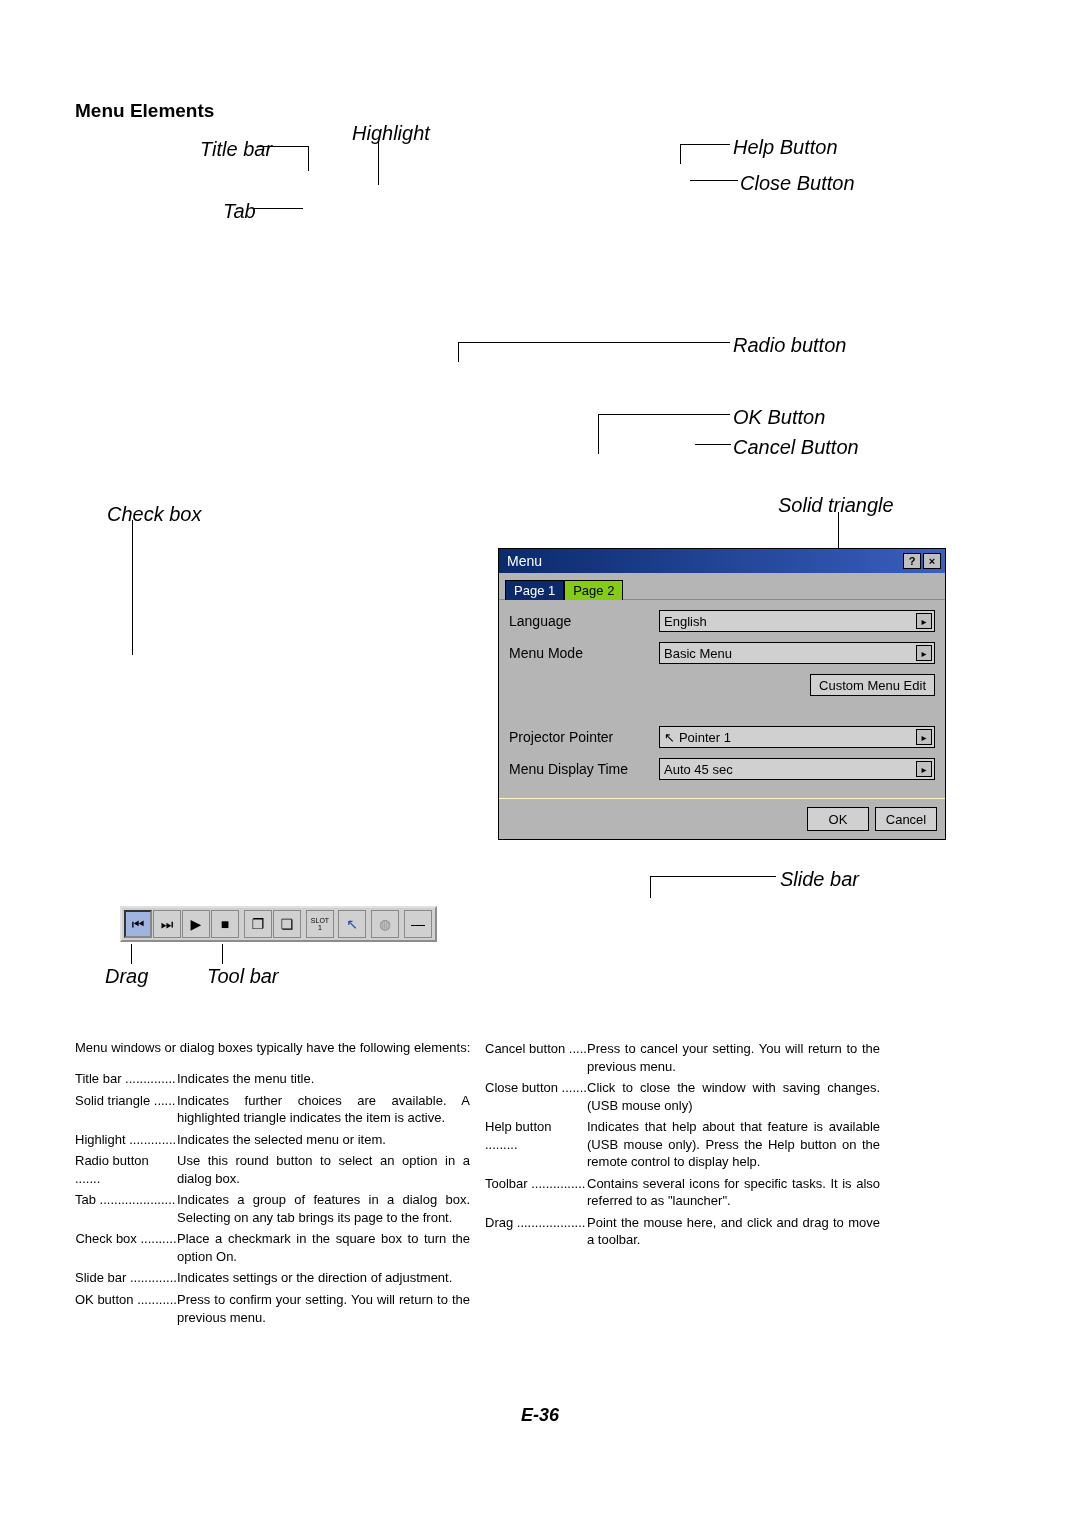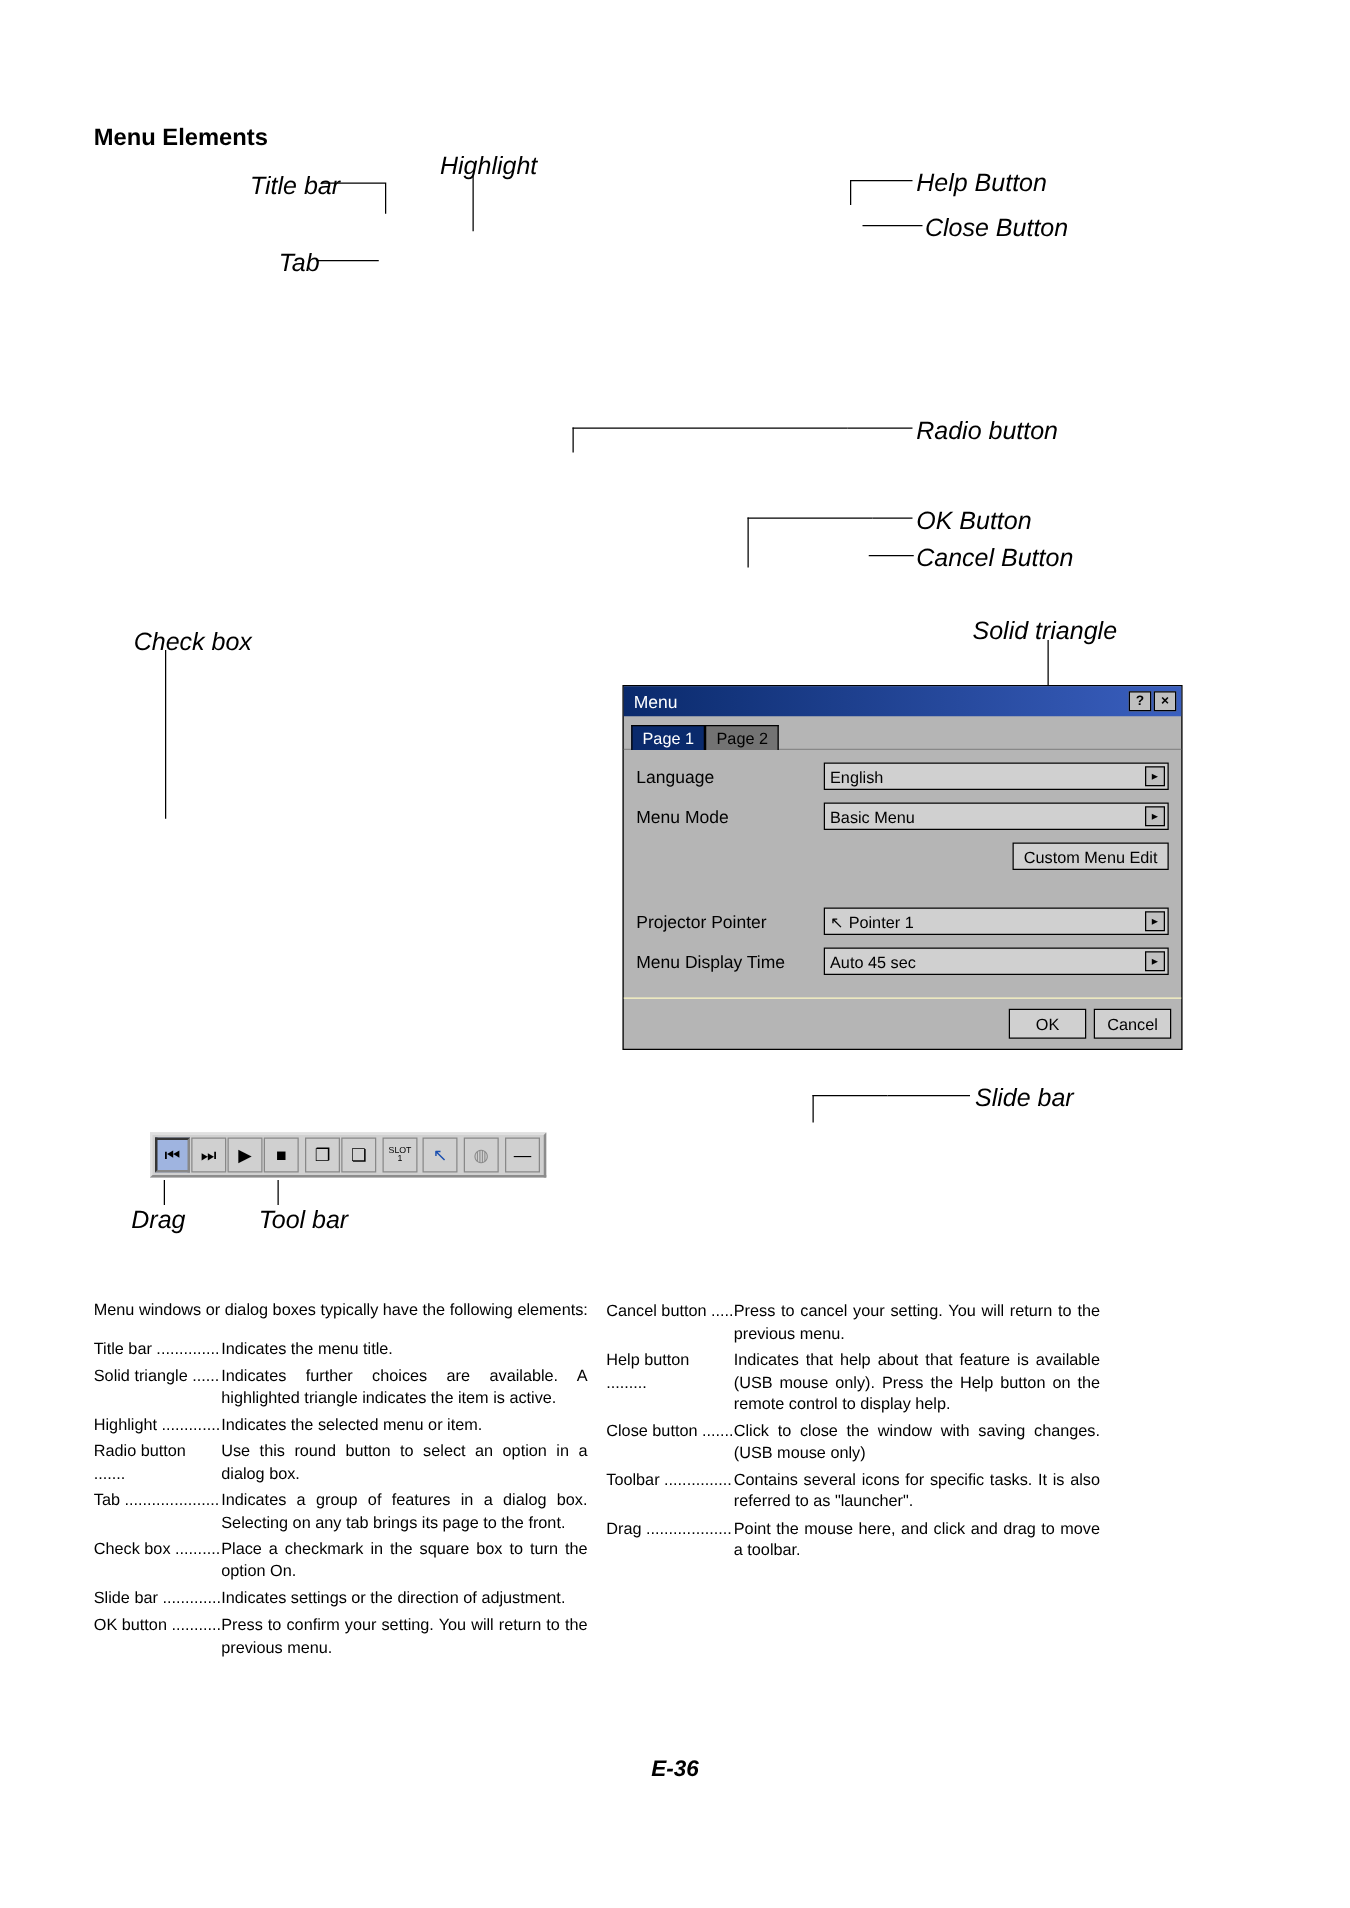--- a/index.html
+++ b/index.html
@@ -70,21 +70,21 @@
   .tab-row {
     padding: 6px 6px 0 6px;
     display: flex;
     gap: 0;
     border-bottom: 1px solid #888;
   }
   .tab {
     padding: 2px 8px;
     border: 1px solid #000;
     border-bottom: none;
-    background: #737373;
+    background: #84cc16;
     font-size: 13px;
     position: relative;
     top: 1px;
   }
   .tab.active {
     background: #0a2a6c;
     color: #fff;
     border-color: #000;
   }
   .menu-body {
@@ -424,47 +424,47 @@
       </div>
       <div class="def-row">
         <span style="width:102px;flex:0 0 102px;">Radio button .......</span>
         <span style="flex:1;text-align:justify;">Use this round button to select an option in a dialog box.</span>
       </div>
       <div class="def-row">
         <span style="width:102px;flex:0 0 102px;">Tab .....................</span>
         <span style="flex:1;text-align:justify;">Indicates a group of features in a dialog box. Selecting on any tab brings its page to the front.</span>
       </div>
       <div class="def-row">
-        <span style="width:102px;flex:0 0 102px;">Check box ..........</span>
+        <span style="width:102px;flex:0 0 102px;text-align:center;">Check box ..........</span>
         <span style="flex:1;text-align:justify;">Place a checkmark in the square box to turn the option On.</span>
       </div>
       <div class="def-row">
         <span style="width:102px;flex:0 0 102px;">Slide bar .............</span>
         <span style="flex:1;text-align:justify;">Indicates settings or the direction of adjustment.</span>
       </div>
       <div class="def-row">
         <span style="width:102px;flex:0 0 102px;">OK button ...........</span>
         <span style="flex:1;text-align:justify;">Press to confirm your setting. You will return to the previous menu.</span>
       </div>
     </div>
 
   <div class="defs-right" id="defs-right">
       <div class="def-row">
         <span style="width:102px;flex:0 0 102px;">Cancel button .....</span>
         <span style="flex:1;text-align:justify;">Press to cancel your setting. You will return to the previous menu.</span>
       </div>
       <div class="def-row">
+        <span style="width:102px;flex:0 0 102px;">Close button .......</span>
+        <span style="flex:1;text-align:justify;">Click to close the window with saving changes. (USB mouse only)</span>
+      </div>
+      <div class="def-row">
         <span style="width:102px;flex:0 0 102px;">Help button .........</span>
         <span style="flex:1;text-align:justify;">Indicates that help about that feature is available (USB mouse only). Press the Help button on the remote control to display help.</span>
       </div>
       <div class="def-row">
-        <span style="width:102px;flex:0 0 102px;">Close button .......</span>
-        <span style="flex:1;text-align:justify;">Click to close the window with saving changes. (USB mouse only)</span>
-      </div>
-      <div class="def-row">
         <span style="width:102px;flex:0 0 102px;">Toolbar ...............</span>
         <span style="flex:1;text-align:justify;">Contains several icons for specific tasks. It is also referred to as "launcher".</span>
       </div>
       <div class="def-row">
         <span style="width:102px;flex:0 0 102px;">Drag ...................</span>
         <span style="flex:1;text-align:justify;">Point the mouse here, and click and drag to move a toolbar.</span>
       </div>
     </div>
 
   <div class="page-num">E-36</div>

